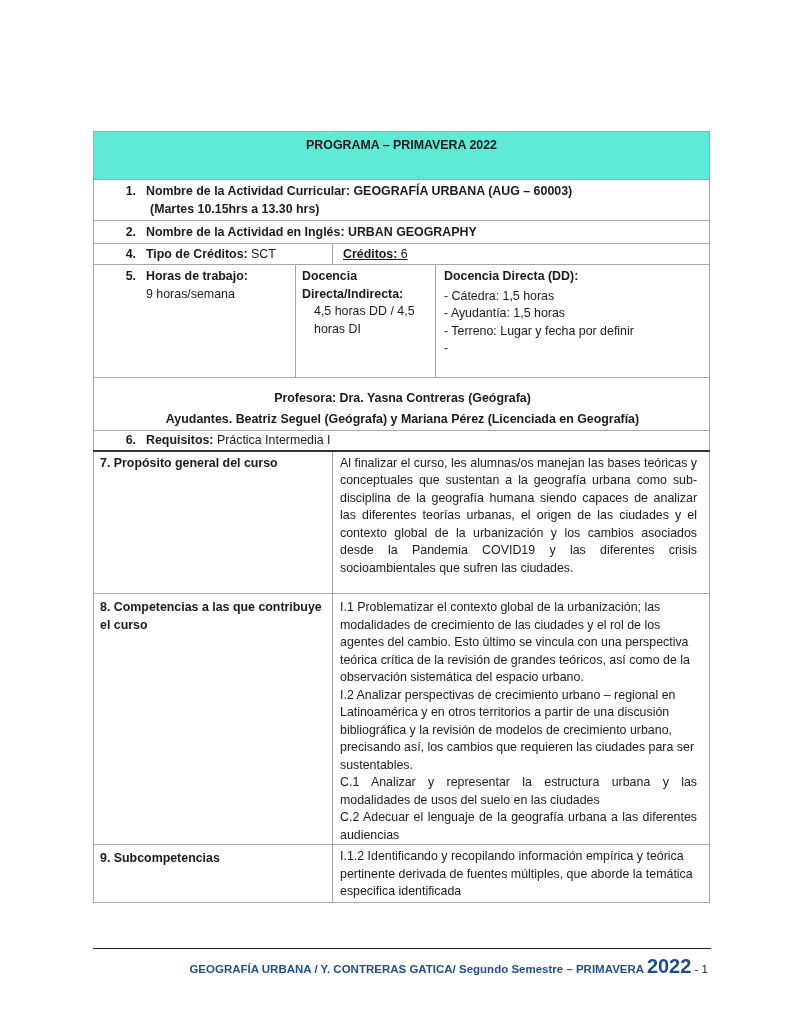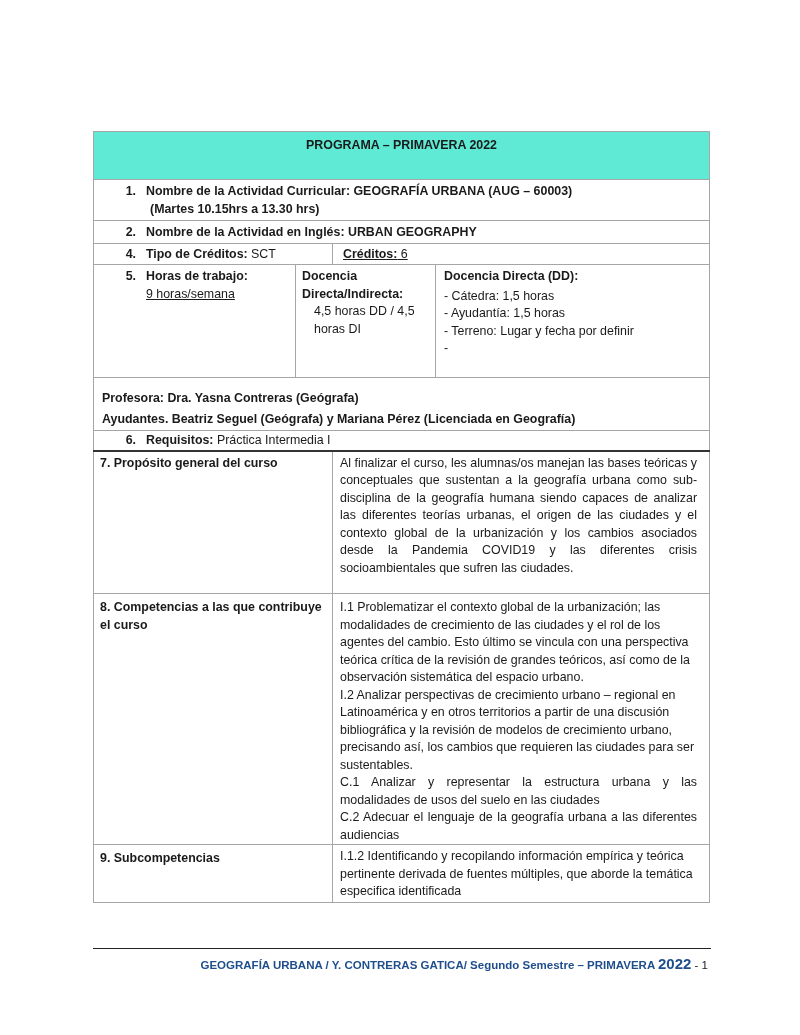--- a/index.html
+++ b/index.html
@@ -13,21 +13,21 @@
   td { border: 1px solid #a6a6a6; vertical-align: top; padding: 0; line-height: 17.5px; }
   .b { font-weight: bold; }
   .hdr { background: #5eead4; height: 42px; text-align: center; font-weight: bold; padding-top: 5px; }
   .num { display: inline-block; width: 22px; text-align: right; margin-right: 10px; font-weight: bold; }
   .dash-list { margin: 0; padding: 0; list-style: none; }
   .dash-list li { padding-left: 12px; text-indent: -12px; }
   .just { text-align: justify; }
   .thick-top td { border-top: 2px solid #333; }
   .footer-line { position: absolute; left: 93px; top: 948px; width: 618px; border-top: 1.5px solid #222; }
   .footer { position: absolute; right: 92px; top: 955px; font-size: 11.5px; color: #1f4e8c; font-weight: bold; white-space: nowrap; }
-  .footer .yr { font-size: 15px; }
+  .footer .yr { font-size: 20px; }
   .footer .pg { color: #222; font-weight: normal; }
 </style>
 </head>
 <body>
 
 <div class="page">
 <table>
   <colgroup>
     <col style="width:202px">
         <col style="width:37px">
@@ -59,39 +59,39 @@
       <span class="num">4.</span><span class="b">Tipo de Créditos:</span><span> SCT</span>
     </td>
     <td colspan="2" style="padding:2px 6px 1px 10px; border-left:1px solid #a6a6a6;text-decoration:underline;">
       <span class="b">Créditos:</span><span> 6</span>
     </td>
   </tr>
 
   <tr style="height:113px;">
     <td style="padding:3px 6px 3px 20px; border-right:1px solid #a6a6a6;">
       <span class="num">5.</span><span class="b">Horas de trabajo:</span>
-      <div style="padding-left:32px;text-decoration:underline;">9 horas/semana</div>
+      <div style="padding-left:32px;">9 horas/semana</div>
     </td>
     <td colspan="2" style="padding:3px 6px;">
       <div class="b">Docencia Directa/Indirecta:</div>
       <div style="padding-left:12px;">4,5  horas DD / 4,5 horas DI</div>
     </td>
     <td style="padding:3px 6px 3px 8px;">
       <div class="b">Docencia Directa (DD):</div>
       <ul class="dash-list" style="margin-left:0px; margin-top:2px;">
         <li>- Cátedra: 1,5 horas</li>
         <li>- Ayudantía: 1,5 horas</li>
         <li>- Terreno: Lugar y fecha por definir</li>
         <li>-</li>
       </ul>
     </td>
   </tr>
 
   <tr>
-          <td colspan="4" style="padding:12px 6px 2px 8px;">
+          <td colspan="4" style="padding:12px 6px 2px 8px;text-align:center;">
     <div class="b">Profesora:  Dra. Yasna Contreras (Geógrafa)</div>
     <div class="b" style="margin-top:3px;">Ayudantes. Beatriz Seguel (Geógrafa)  y Mariana Pérez (Licenciada en Geografía)</div>
   </td>
         </tr>
 
   <tr>
           <td colspan="4" style="padding:1px 12px 0px 20px;">
     <span class="num">6.</span><span class="b">Requisitos:</span><span>  Práctica Intermedia I</span>
   </td>
         </tr>

